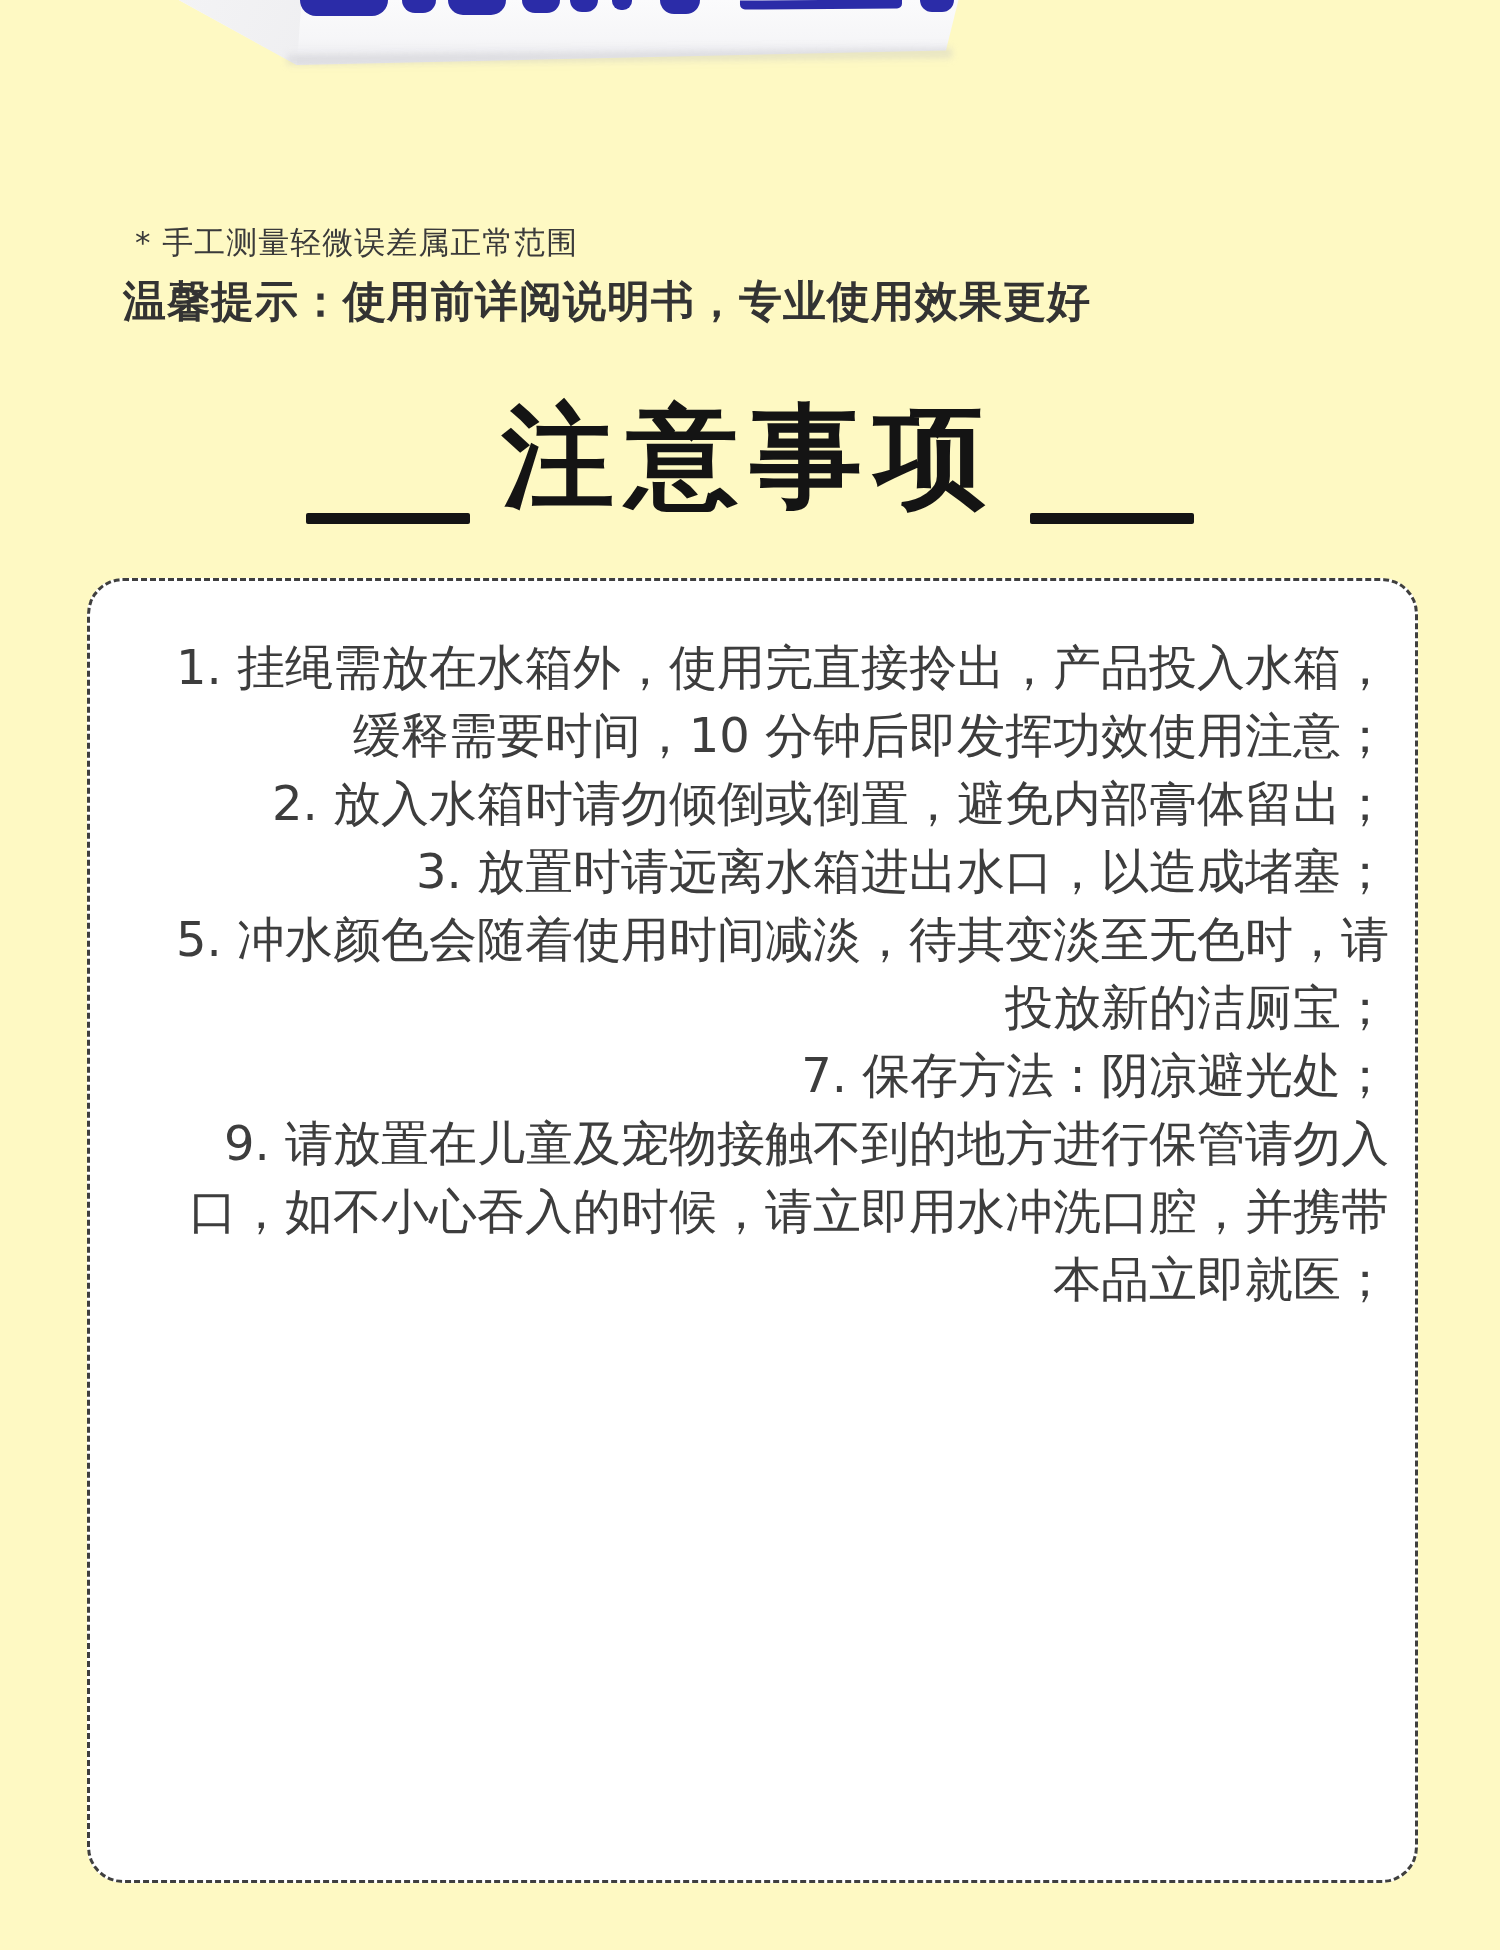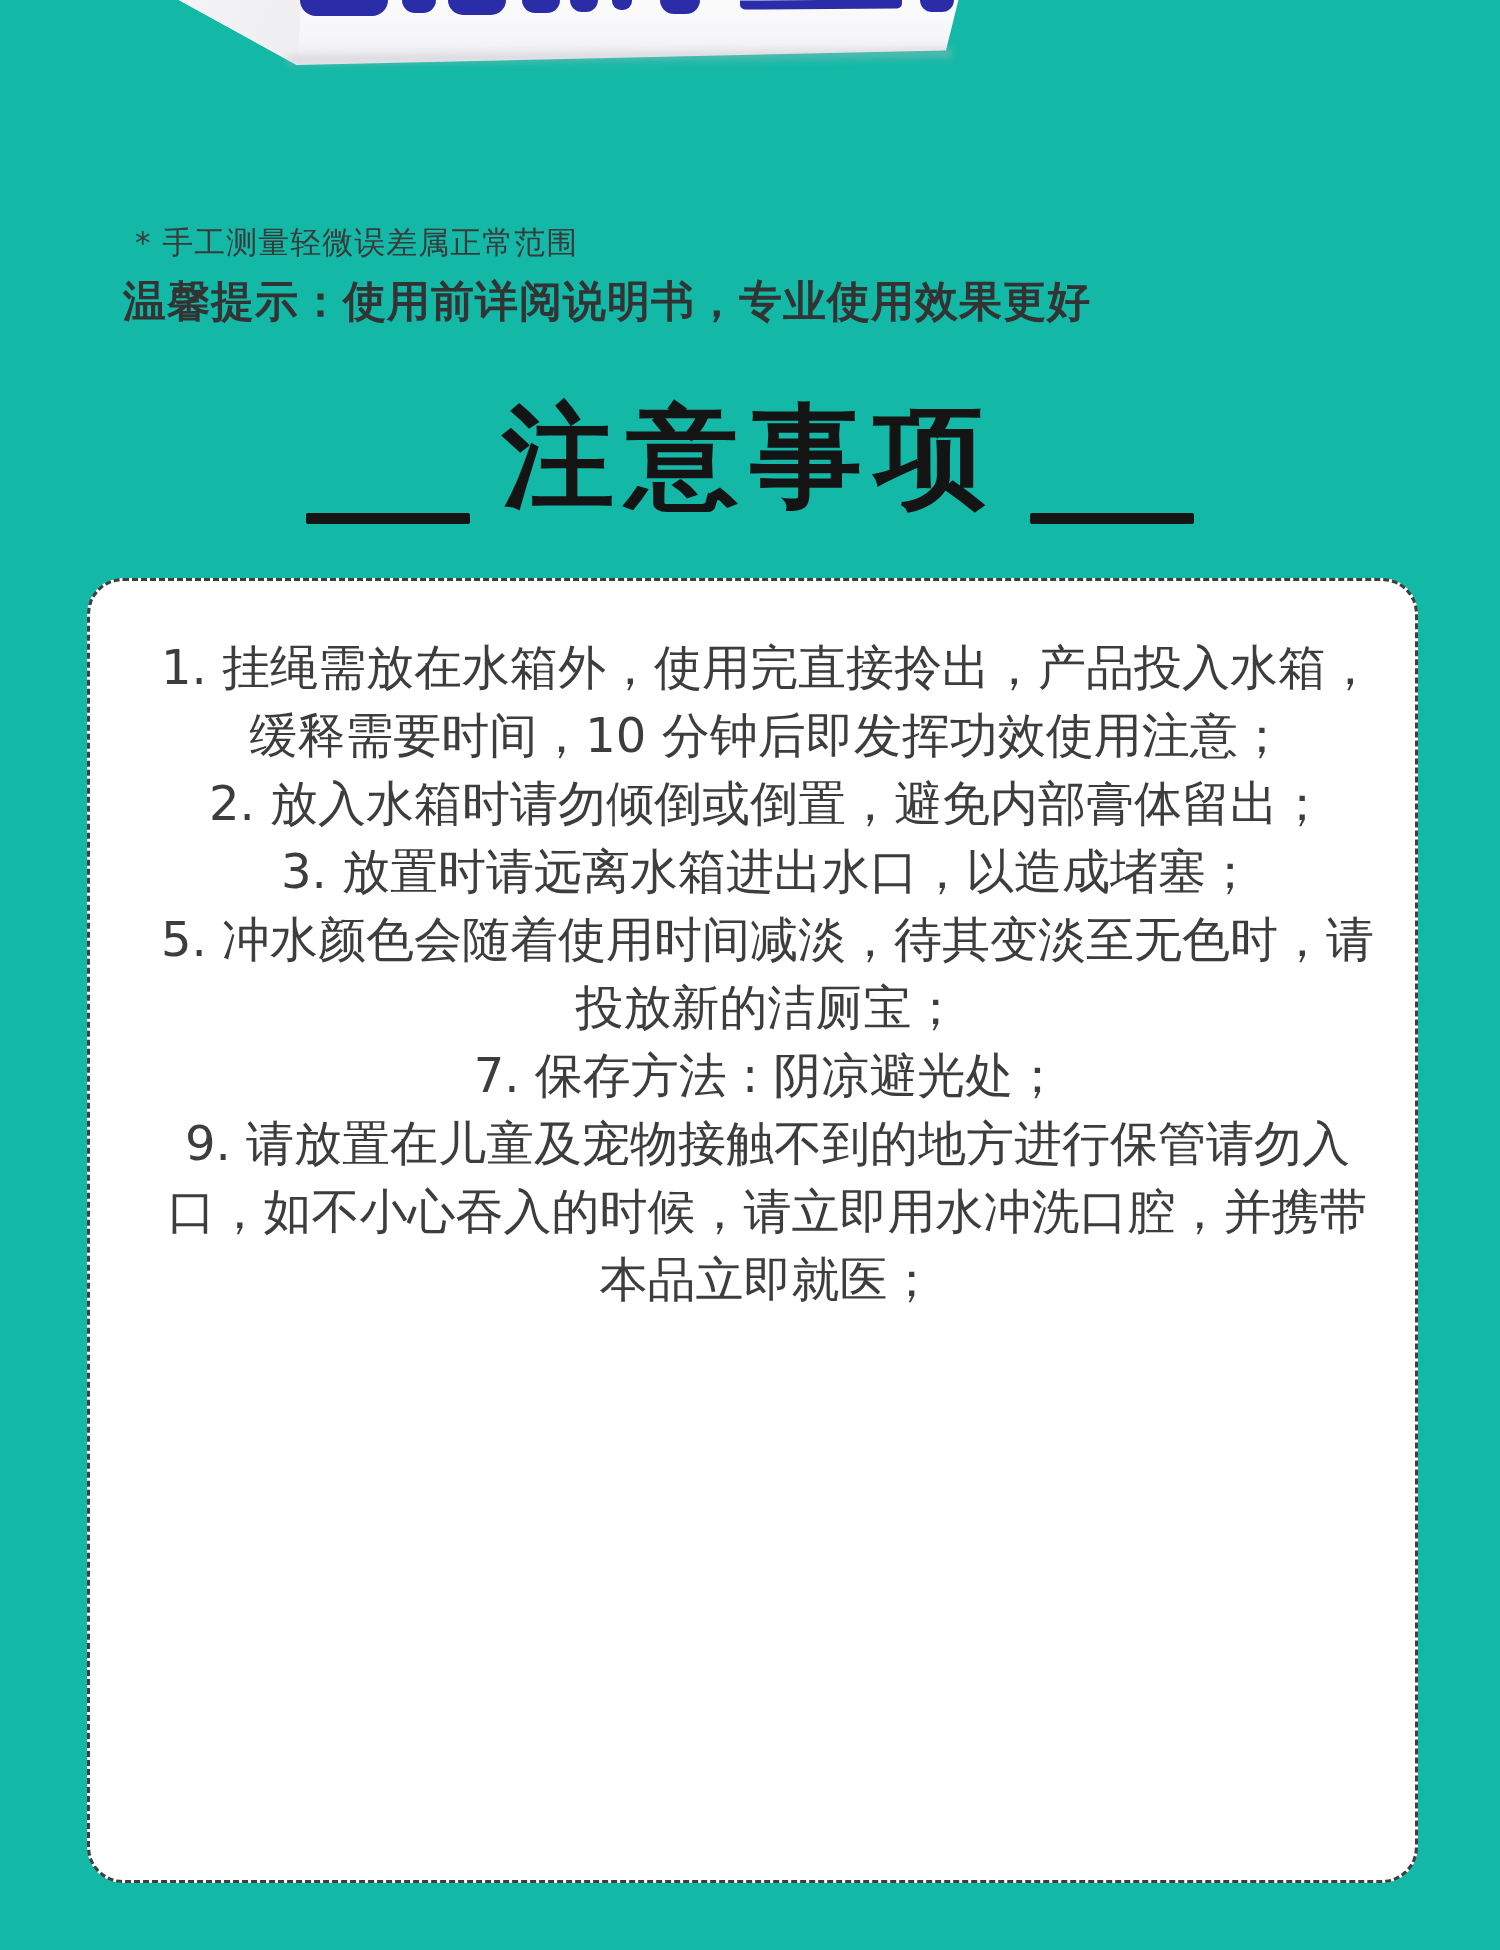--- a/index.html
+++ b/index.html
@@ -1,19 +1,19 @@
 <!DOCTYPE html>
 <html><head>
 <meta charset="utf-8">
 <style>
   html,body{margin:0;padding:0;background:#ffffff;}
   .page{
     position:relative;
     width:1500px;height:1950px;
-    background:#14b8a6;
+    background:#fef9c3;
     overflow:hidden;
     font-family:"DejaVu Sans","Liberation Sans",sans-serif;
     color:#3d3d3d;
   }
 
   
   .product-photo{position:absolute;left:178px;top:0;width:782px;height:70px;}
   .box-silhouette{
     position:absolute;inset:0;
     clip-path:polygon(0.1% 0%, 99.8% 0%, 98.2% 72%, 15.2% 93%, 0.1% 0%);
@@ -69,21 +69,21 @@
     position:absolute;left:87px;top:578px;
     width:1331px;height:1305px;box-sizing:border-box;
     border:3px dashed #3f3f3f;border-radius:36px;
     padding:52px 26px 0 56px;
     background:#ffffff;
   }
   .precaution-item{
     margin:0;
     font-size:48px;line-height:68px;color:#3d3d3d;
     letter-spacing:0px;
-    text-align:center;
+    text-align:right;
   }
 </style>
 </head>
 <body>
 
 <div class="page">
 
   <div class="product-photo">
     <div class="box-silhouette"></div>
     <div class="box-sideface"></div>

